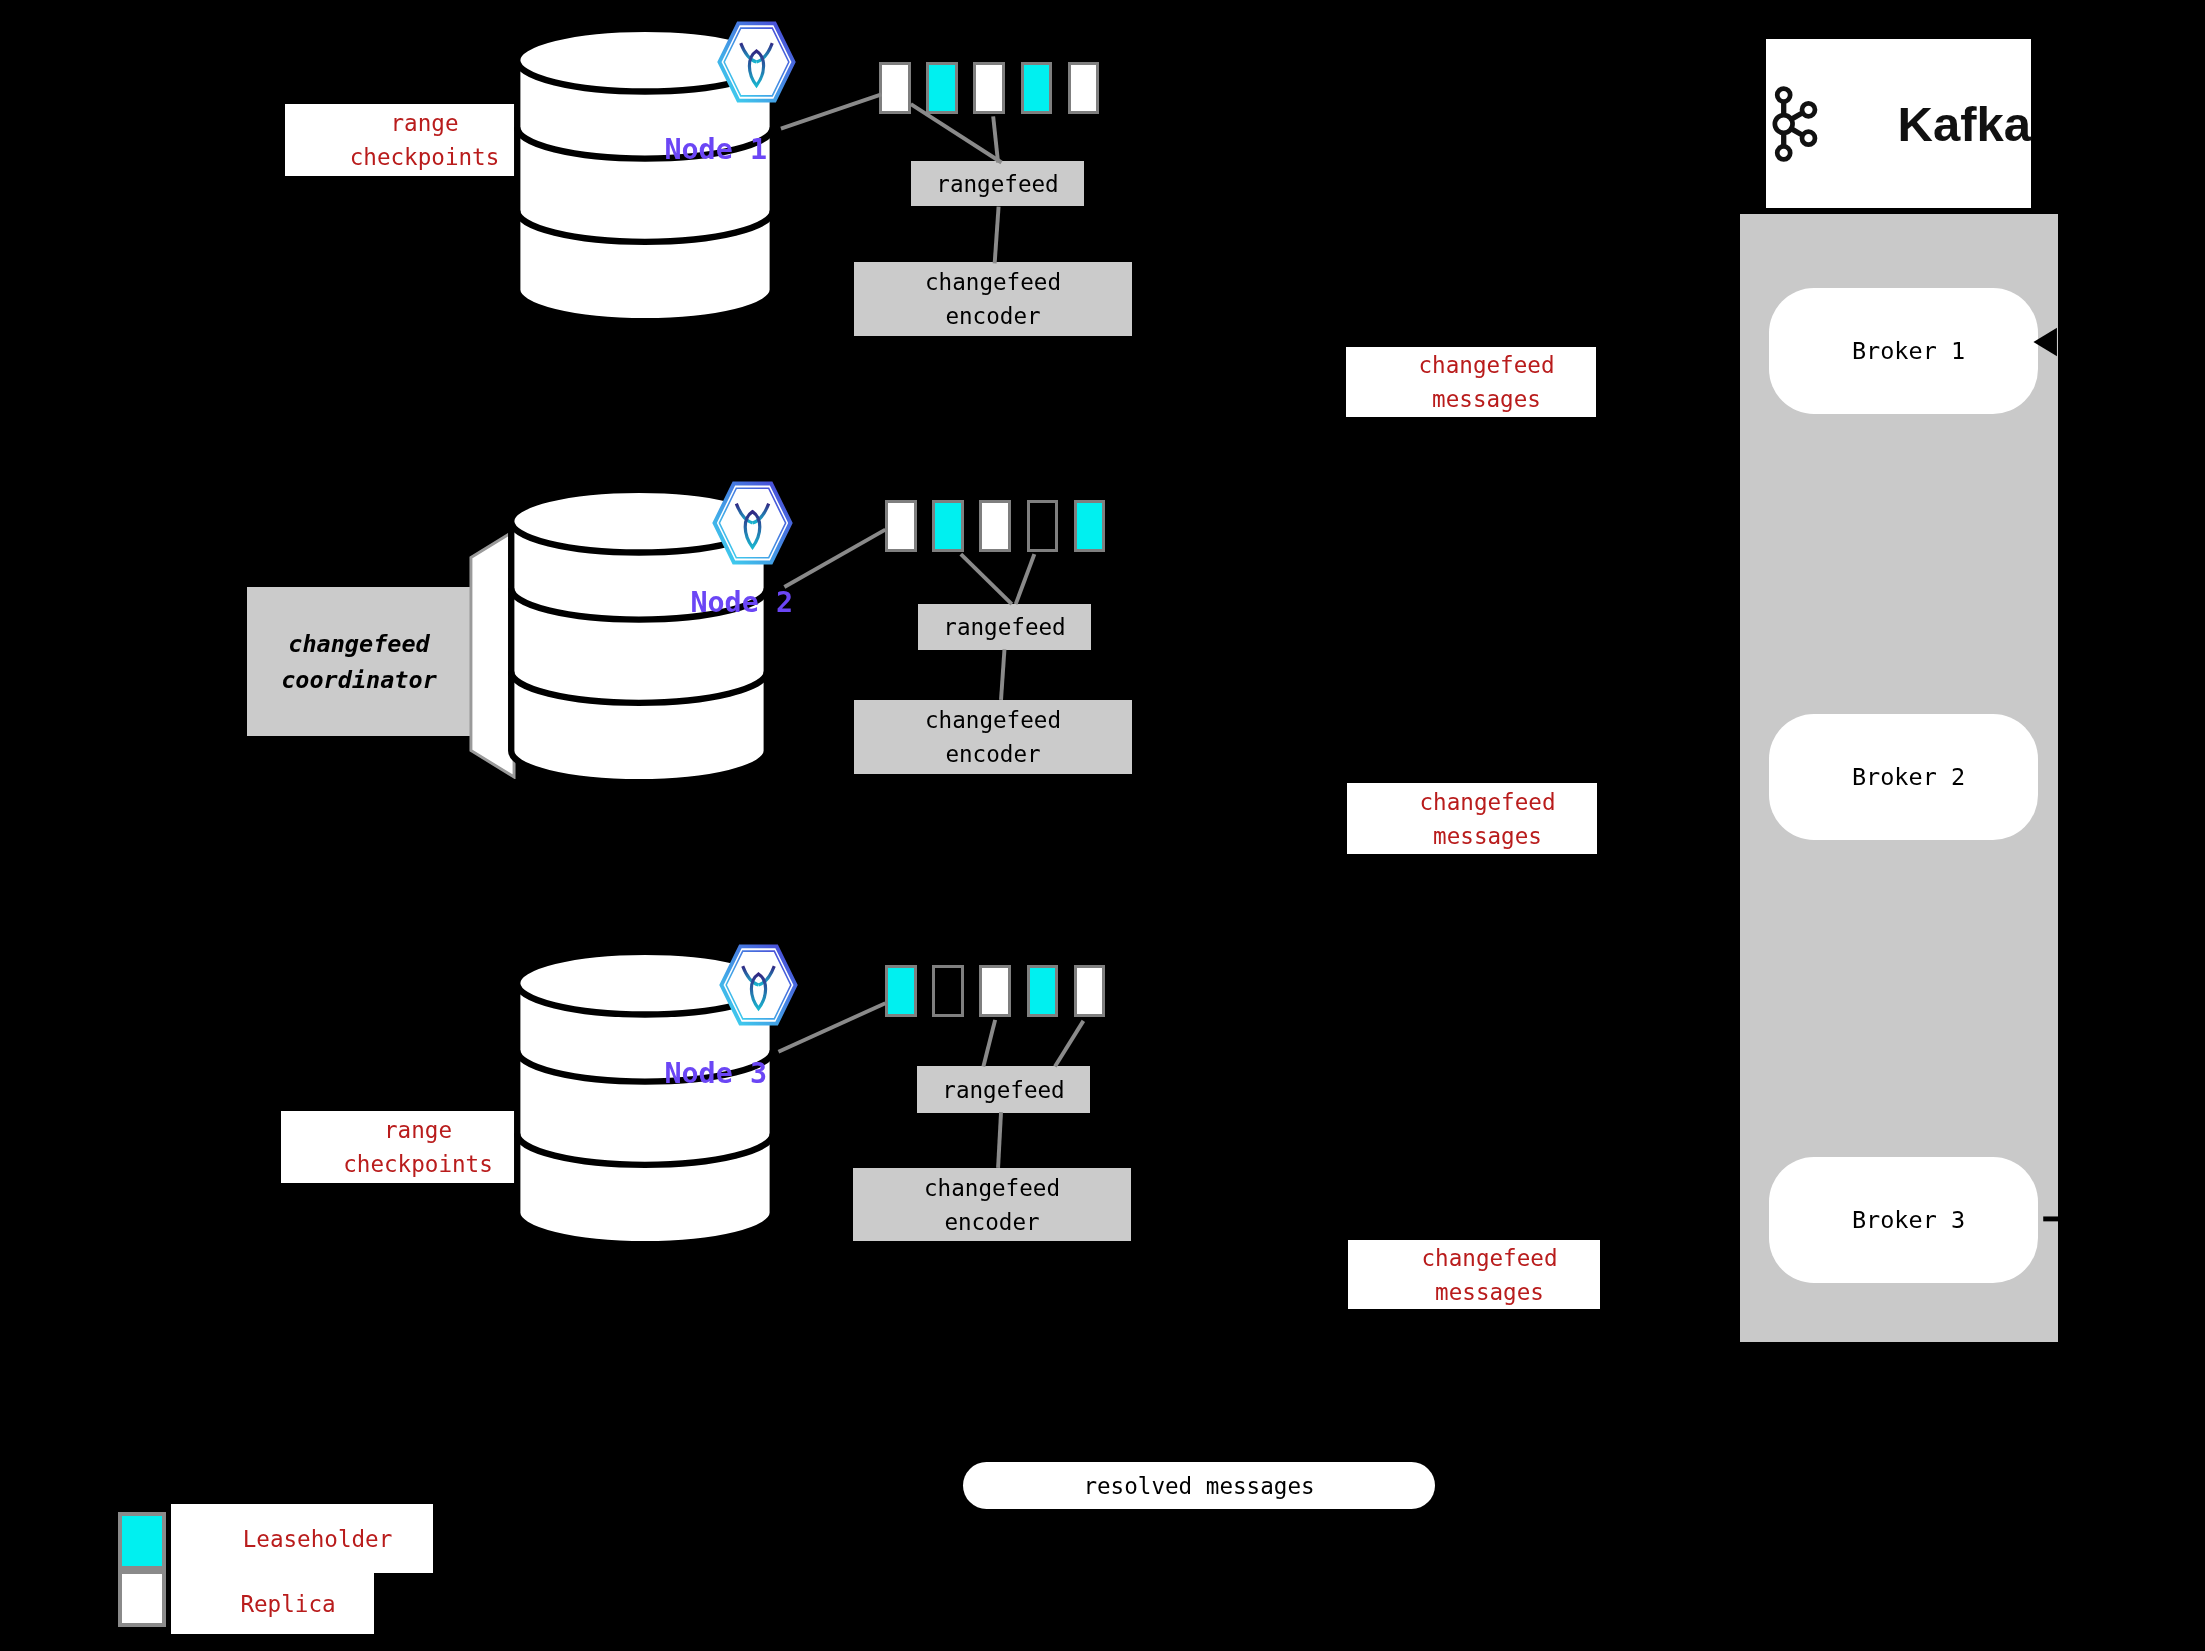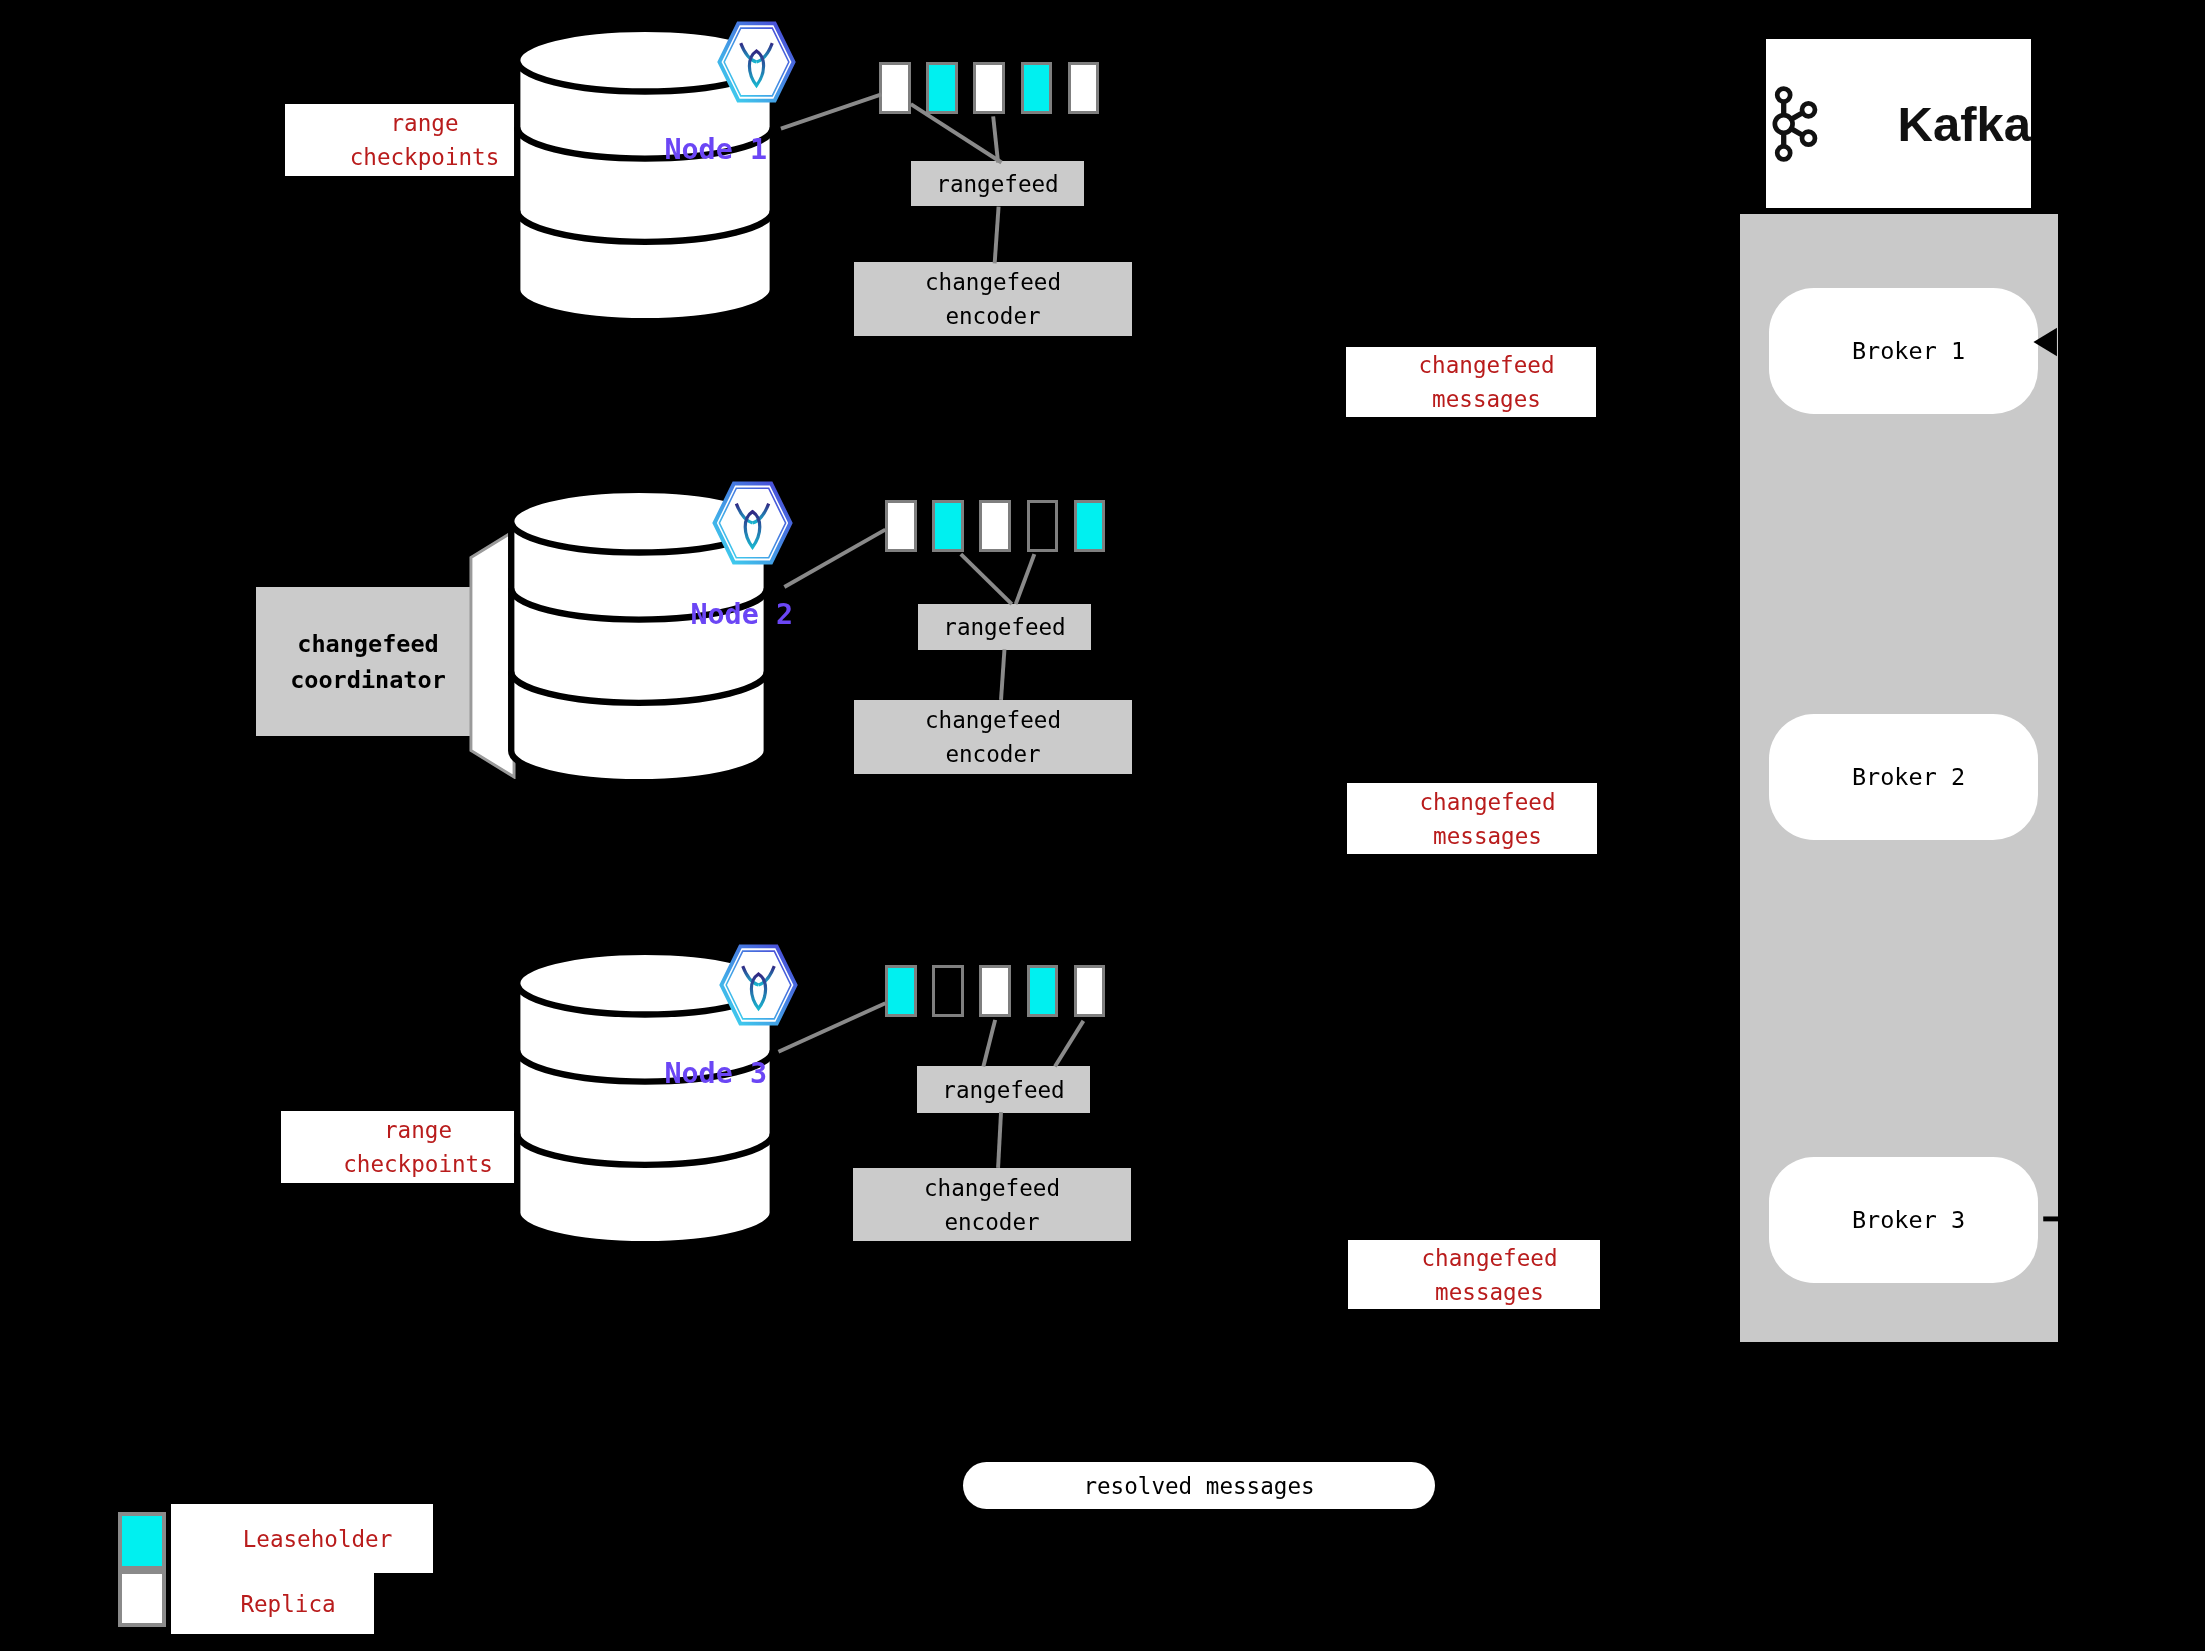--- a/index.html
+++ b/index.html
@@ -85,21 +85,21 @@
   </svg>
 
   <div class="abs whitebox" style="left:285px;top:104px;width:217px;height:72px;">
     <span>range checkpoints</span>
   </div>
 
   <div class="abs whitebox" style="left:281px;top:1111px;width:212px;height:72px;">
     <span>range checkpoints</span>
   </div>
 
-  <div class="abs graybox" style="left:256px;top:587px;width:224px;height:149px;font-weight:bold;font-size:23.5px;line-height:36px;">
+  <div class="abs graybox" style="left:247px;top:587px;width:224px;height:149px;font-weight:bold;font-size:23.5px;line-height:36px;font-style:italic;">
     <span>changefeed coordinator</span>
   </div>
   <svg class="abs" style="left:468px;top:529px;" width="49" height="250" viewBox="0 0 100 510">
     <polygon points="6,58 94,4 94,506 6,452" fill="#fff" stroke="#9a9a9a" stroke-width="6"></polygon>
   </svg>
 
   <svg class="abs" style="left:510px;top:22px;" width="270" height="306" viewBox="0 0 550 625">
     <path d="M14,78 A261,64 0 0 1 536,78 L536,547 A261,64 0 0 1 14,547 Z" fill="#fff" stroke="#000" stroke-width="13"></path>
     <ellipse cx="275" cy="78" rx="261" ry="64" fill="#fff" stroke="#000" stroke-width="13"></ellipse>
     <path d="M14,215 A261,64 0 0 0 536,215" fill="none" stroke="#000" stroke-width="13"></path>
@@ -154,21 +154,21 @@
   <svg class="abs" style="left:712px;top:481px;z-index:5;" width="81" height="84" viewBox="0 0 100 104">
     <polygon points="27,3 73,3 97,52 73,101 27,101 3,52" fill="#fff" stroke="url(#hexg1)" stroke-width="5"></polygon>
     <polygon points="30,9 70,9 91,52 70,95 30,95 9,52" fill="none" stroke="url(#hexg1)" stroke-width="2"></polygon>
     <g stroke="url(#bugg1)" stroke-width="4" fill="none">
       <path d="M30,28 C36,44 43,50 50,52"></path>
       <path d="M70,28 C64,44 57,50 50,52"></path>
       <path d="M50,38 C62,46 62,66 50,82 C38,66 38,46 50,38 Z"></path>
       <path d="M50,52 L50,82"></path>
     </g>
   </svg>
-  <div class="abs node-label" style="left:516px;top:598px;width:245px;padding-left:32px;">
+  <div class="abs node-label" style="left:516px;top:586px;width:245px;padding-left:32px;">
     <span>Node 2</span>
   </div>
   <div class="abs" style="left:885px;top:500px;width:230px;height:54px;display:flex;gap:15.7px;">
     <div class="range-rect fill-replica"></div>
     <div class="range-rect fill-leaseholder"></div>
     <div class="range-rect fill-replica"></div>
     <div class="range-rect fill-empty"></div>
     <div class="range-rect fill-leaseholder"></div>
   </div>
   <div class="abs graybox" style="left:918px;top:604px;width:173px;height:46px;">

